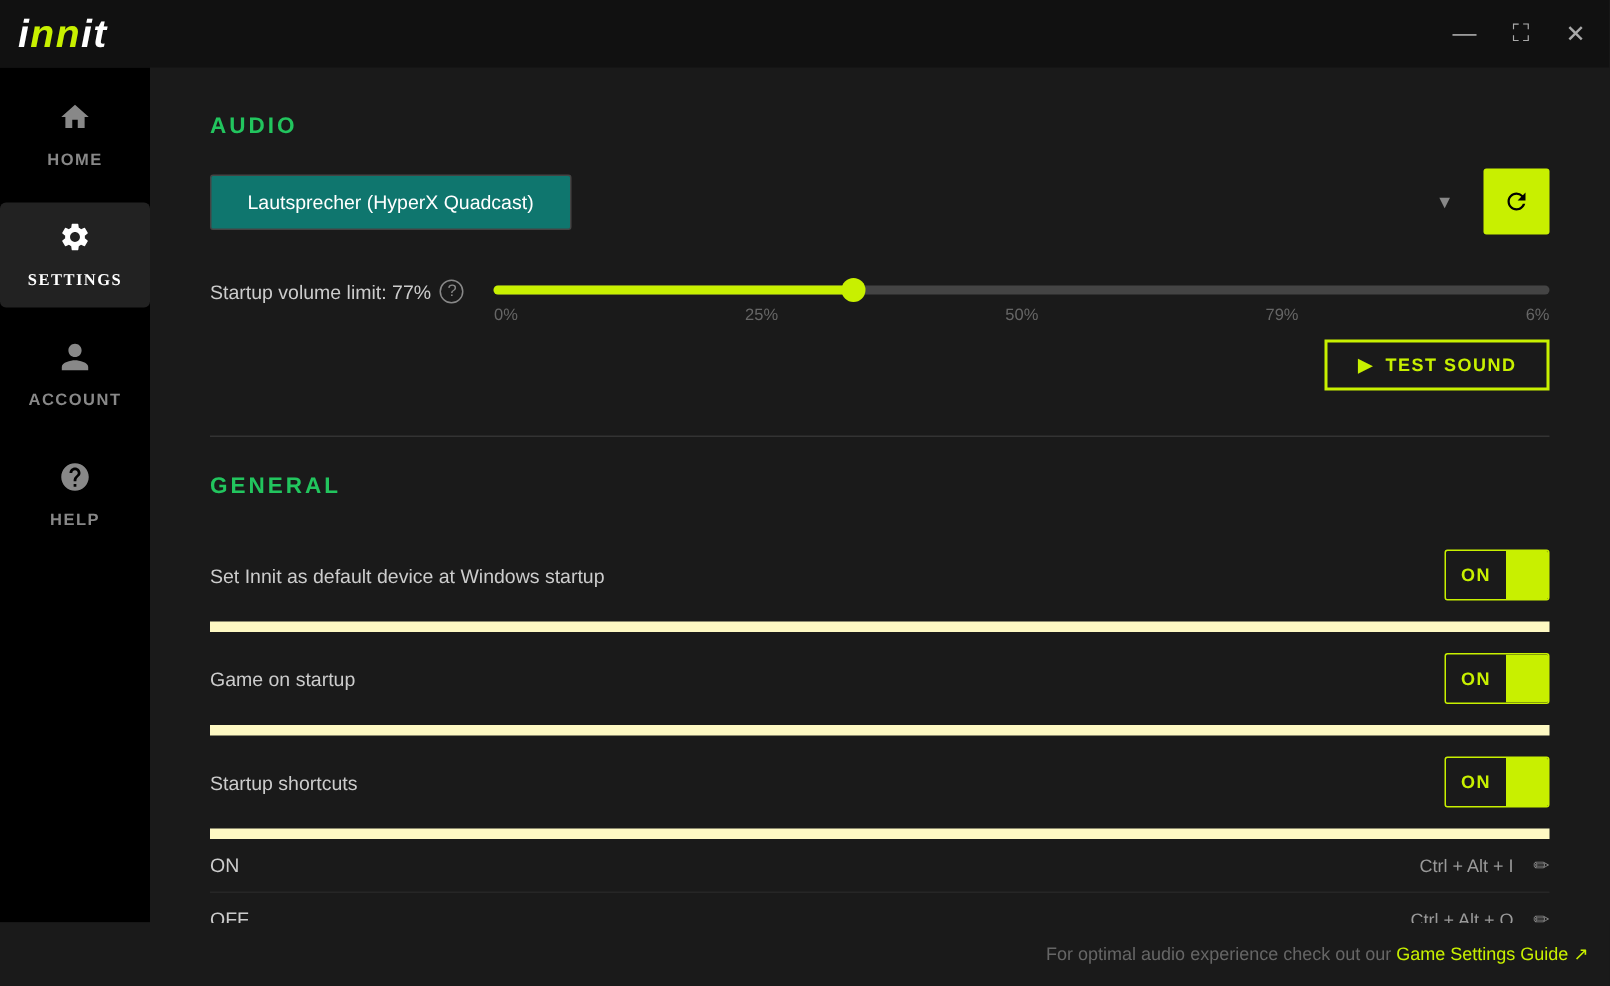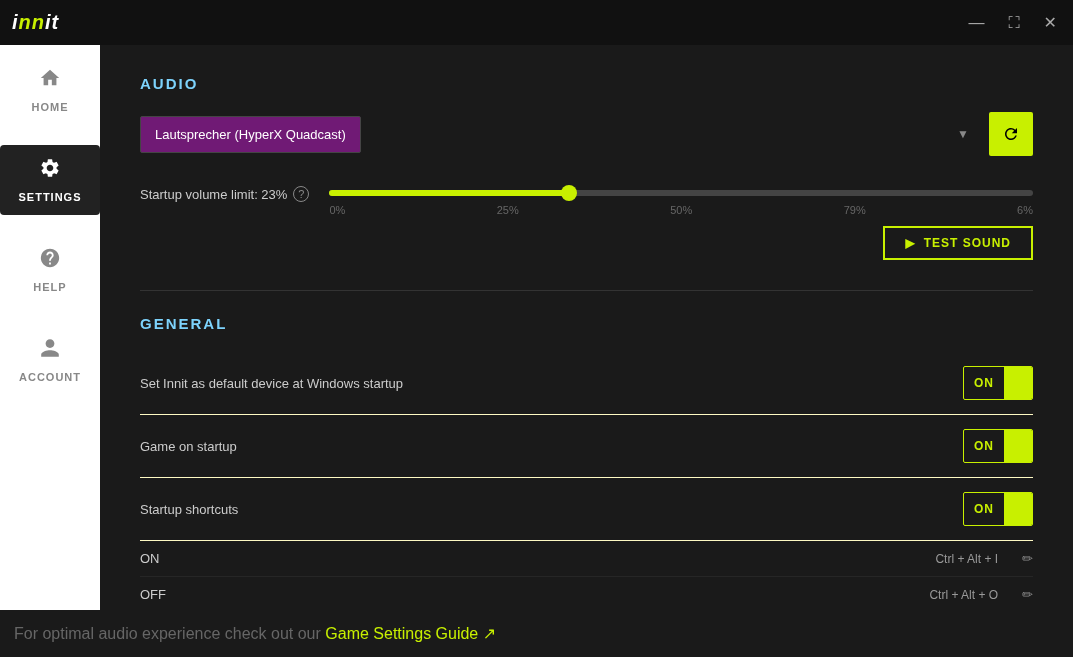--- a/index.html
+++ b/index.html
@@ -22,21 +22,21 @@
       align-items: center;
       justify-content: space-between;
       padding: 0 12px;
       flex-shrink: 0;
     }
     .titlebar-logo {
       display: flex;
       align-items: center;
     }
     .logo-text {
-      font-size: 20px;
+      font-size: 26px;
       font-weight: 900;
       color: #ffffff;
       letter-spacing: 1px;
       font-style: italic;
       text-align: right;
     }
     .titlebar-controls {
       display: flex;
       gap: 16px;
       align-items: center;
@@ -56,64 +56,65 @@
     
     .main-layout {
       display: flex;
       flex: 1;
       overflow: hidden;
     }
 
     
     .sidebar {
       width: 100px;
-      background: #ffffff;
+      background: #000000;
       display: flex;
       flex-direction: column;
       align-items: center;
       padding-top: 10px;
-      gap: 20px;
+      gap: 10px;
       flex-shrink: 0;
     }
     .sidebar-item {
       width: 100%;
       display: flex;
       flex-direction: column;
       align-items: center;
       padding: 12px 8px;
       cursor: pointer;
       border-radius: 4px;
       gap: 6px;
       color: #888888;
       font-size: 11px;
       font-weight: 700;
       letter-spacing: 1px;
       text-transform: uppercase;
     }
     .sidebar-item.active {
       color: #ffffff;
       background: #222222;
+      font-family: Liberation Serif, serif;
     }
     .sidebar-icon {
       font-size: 22px;
     }
 
     
     .content {
       flex: 1;
       padding: 30px 40px;
       overflow-y: auto;
       background: #1a1a1a;
     }
 
     .section-title {
       font-size: 15px;
       font-weight: 700;
       letter-spacing: 2px;
-      color: #7dd3fc;
+      color: #22c55e;
       margin-bottom: 20px;
       text-transform: uppercase;
     }
 
     
     .audio-section {
       margin-bottom: 30px;
     }
 
     .device-label {
@@ -124,24 +125,24 @@
 
     .device-select-row {
       display: flex;
       gap: 8px;
       align-items: center;
       margin-bottom: 24px;
     }
 
     .device-select {
       flex: 1;
-      background: #701a75;
+      background: #0f766e;
       border: 1px solid #444444;
       color: #ffffff;
-      padding: 10px 14px;
+      padding: 10px 24px;
       font-size: 13px;
       appearance: none;
       cursor: pointer;
       border-radius: 2px;
     }
     .device-select option { background: #2a2a2a; }
 
     .select-wrapper {
       flex: 1;
       position: relative;
@@ -264,21 +265,21 @@
     }
 
     
     .general-section {}
 
     .setting-row {
       display: flex;
       align-items: center;
       justify-content: space-between;
       padding: 14px 0;
-      border-bottom: 1px solid #fef9c3;
+      border-bottom: 7px solid #fef9c3;
     }
     .setting-label {
       font-size: 13px;
       color: #cccccc;
     }
 
     
     .toggle-switch {
       display: flex;
       align-items: center;
@@ -311,35 +312,35 @@
       padding: 10px 0;
       border-bottom: 1px solid #262626;
     }
     .shortcut-key-label {
       font-size: 13px;
       color: #cccccc;
     }
     .shortcut-value {
       display: flex;
       align-items: center;
-      gap: 24px;
+      gap: 13px;
       font-size: 12px;
       color: #999999;
     }
     .edit-icon {
       color: #888888;
       cursor: pointer;
       font-size: 13px;
     }
 
     
     .footer {
-      text-align: left;
+      text-align: right;
       padding: 14px;
-      font-size: 16px;
+      font-size: 12px;
       color: #666666;
       background: #1a1a1a;
       flex-shrink: 0;
     }
     .footer a {
       color: #c8f000;
       text-decoration: none;
     }
   </style>
 </head>
@@ -376,33 +377,33 @@
         <svg width="22" height="22" viewBox="0 0 24 24" fill="currentColor">
           <path d="M19.14 12.94c.04-.3.06-.61.06-.94s-.02-.64-.07-.94l2.03-1.58a.49.49 0 0 0 .12-.61l-1.92-3.32a.49.49 0 0 0-.59-.22l-2.39.96a7.01 7.01 0 0 0-1.62-.94l-.36-2.54a.484.484 0 0 0-.48-.41h-3.84c-.24 0-.43.17-.47.41l-.36 2.54c-.59.24-1.13.57-1.62.94l-2.39-.96a.48.48 0 0 0-.59.22L2.74 8.87a.48.48 0 0 0 .12.61l2.03 1.58c-.05.3-.09.63-.09.94s.02.64.07.94l-2.03 1.58a.49.49 0 0 0-.12.61l1.92 3.32c.12.22.37.29.59.22l2.39-.96c.5.38 1.03.7 1.62.94l.36 2.54c.05.24.24.41.48.41h3.84c.24 0 .44-.17.47-.41l.36-2.54c.59-.24 1.13-.56 1.62-.94l2.39.96c.22.08.47 0 .59-.22l1.92-3.32a.49.49 0 0 0-.12-.61l-2.01-1.58zM12 15.6c-1.98 0-3.6-1.62-3.6-3.6s1.62-3.6 3.6-3.6 3.6 1.62 3.6 3.6-1.62 3.6-3.6 3.6z"></path>
         </svg>
       </span>
       <span>SETTINGS</span>
     </div>
 
     <div class="sidebar-item">
       <span class="sidebar-icon">
         <svg width="22" height="22" viewBox="0 0 24 24" fill="currentColor">
+          <path d="M12 12c2.7 0 4.8-2.1 4.8-4.8S14.7 2.4 12 2.4 7.2 4.5 7.2 7.2 9.3 12 12 12zm0 2.4c-3.2 0-9.6 1.6-9.6 4.8v2.4h19.2v-2.4c0-3.2-6.4-4.8-9.6-4.8z"></path>
+        </svg>
+      </span>
+      <span>ACCOUNT</span>
+    </div>
+
+    <div class="sidebar-item">
+      <span class="sidebar-icon">
+        <svg width="22" height="22" viewBox="0 0 24 24" fill="currentColor">
           <path d="M12 2C6.48 2 2 6.48 2 12s4.48 10 10 10 10-4.48 10-10S17.52 2 12 2zm1 17h-2v-2h2v2zm2.07-7.75l-.9.92C13.45 12.9 13 13.5 13 15h-2v-.5c0-1.1.45-2.1 1.17-2.83l1.24-1.26c.37-.36.59-.86.59-1.41 0-1.1-.9-2-2-2s-2 .9-2 2H8c0-2.21 1.79-4 4-4s4 1.79 4 4c0 .88-.36 1.68-.93 2.25z"></path>
         </svg>
       </span>
       <span>HELP</span>
-    </div>
-
-    <div class="sidebar-item">
-      <span class="sidebar-icon">
-        <svg width="22" height="22" viewBox="0 0 24 24" fill="currentColor">
-          <path d="M12 12c2.7 0 4.8-2.1 4.8-4.8S14.7 2.4 12 2.4 7.2 4.5 7.2 7.2 9.3 12 12 12zm0 2.4c-3.2 0-9.6 1.6-9.6 4.8v2.4h19.2v-2.4c0-3.2-6.4-4.8-9.6-4.8z"></path>
-        </svg>
-      </span>
-      <span>ACCOUNT</span>
     </div>
 
   </div>
 
   <div class="content">
 
     <div class="audio-section">
       <div class="section-title">AUDIO</div>
 
 
@@ -417,21 +418,21 @@
         </div>
         <button class="refresh-btn">
           <svg width="18" height="18" viewBox="0 0 24 24" fill="#000">
             <path d="M17.65 6.35A7.96 7.96 0 0 0 12 4c-4.42 0-7.99 3.58-7.99 8s3.57 8 7.99 8c3.73 0 6.84-2.55 7.73-6h-2.08c-.82 2.33-3.04 4-5.65 4-3.31 0-6-2.69-6-6s2.69-6 6-6c1.66 0 3.14.69 4.22 1.78L13 11h7V4l-2.35 2.35z"></path>
           </svg>
         </button>
       </div>
 
       <div class="volume-row">
         <div class="volume-label">
-          <span>Startup volume limit: 23%</span>
+          <span>Startup volume limit: 77%</span>
           <span class="help-icon">?</span>
         </div>
         <div class="slider-container">
           <div class="slider-track">
             <div class="slider-fill"></div>
             <div class="slider-thumb"></div>
           </div>
           <div class="slider-ticks">
             <span>0%</span>
             <span>25%</span>

